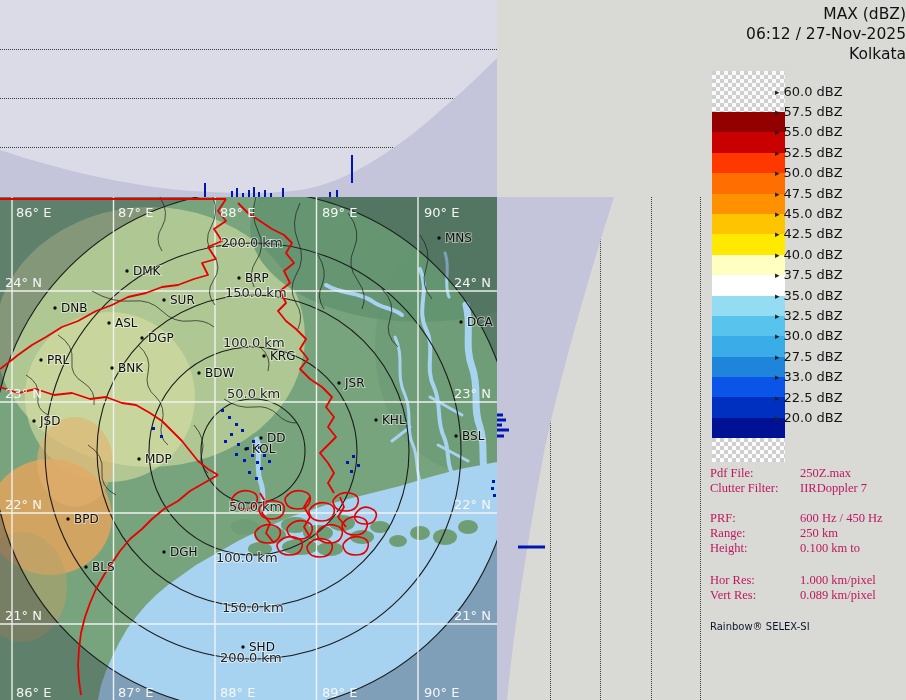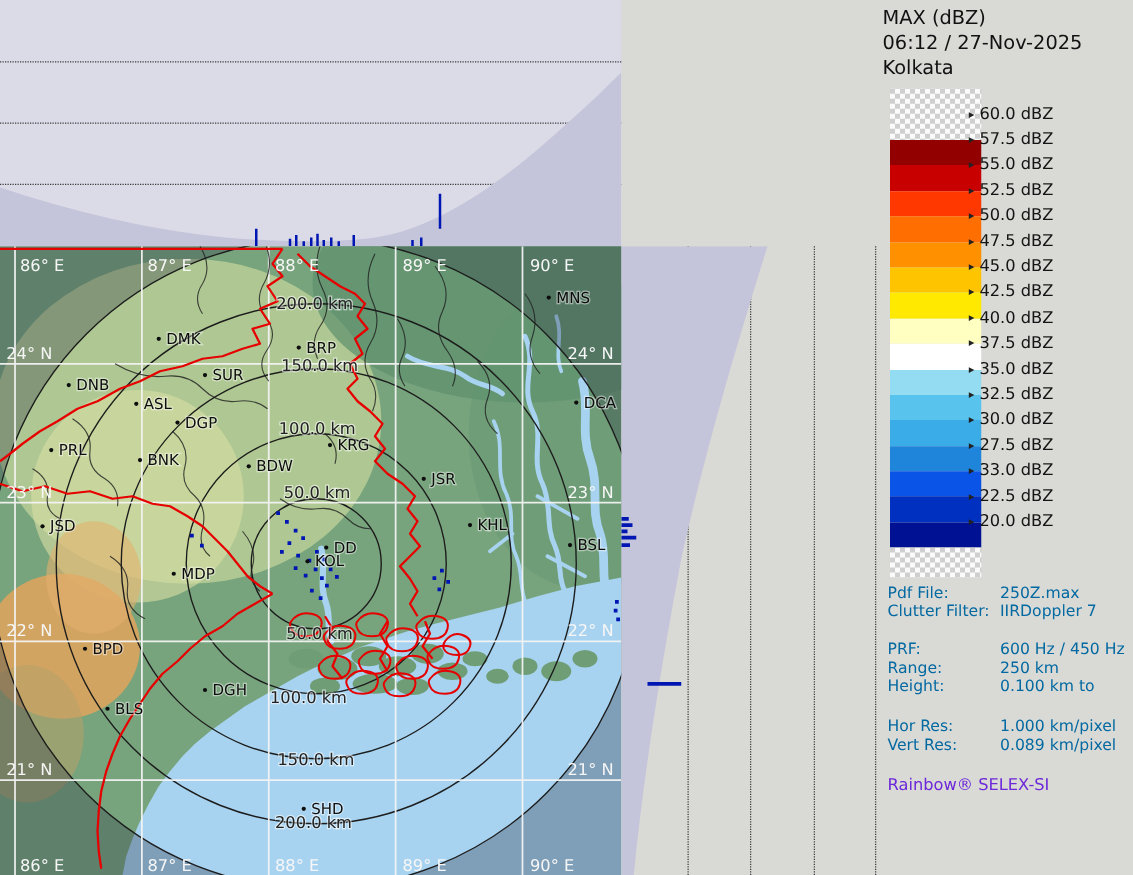--- a/index.html
+++ b/index.html
@@ -7,30 +7,30 @@
        font-family:"DejaVu Sans","Liberation Sans",sans-serif;color:#161616;}
   .abs{position:absolute;}
   
   #top-panel{left:0;top:0;width:497px;height:197px;background:#dbdbe7;}
   #right-panel{left:497px;top:197px;width:209px;height:503px;background:#d9d9d6;}
   #corner-area{left:497px;top:0;width:409px;height:197px;}
   .dot-h{position:absolute;left:0;width:100%;height:0;border-top:1px dotted #3c3c3c;}
   .dot-v{position:absolute;top:0;height:100%;width:0;border-left:1px dotted #3c3c3c;}
   .km-label{position:absolute;font-size:13px;color:#1a1a1a;white-space:nowrap;}
   
-  #header-block{left:706px;top:4px;width:200px;text-align:left;font-size:15.5px;line-height:20px;color:#111;}
+  #header-block{left:706px;top:4px;width:200px;text-align:right;font-size:15.5px;line-height:20px;color:#111;}
   .checker{background-image:repeating-conic-gradient(#fbfbfb 0% 25%, #cfcfcf 0% 50%);background-size:8px 8px;}
   #legend-swatches{left:712px;top:71px;width:73px;}
   #legend-swatches .band{width:73px;}
   .legend-row{position:absolute;left:775px;font-size:13px;white-space:nowrap;color:#141414;}
   .legend-row .arr{font-size:9px;margin-right:4px;vertical-align:1px;color:#222;}
   
-  .meta-row{position:absolute;left:710px;width:196px;font-size:12.5px;white-space:nowrap;color:#0369a1;}
+  .meta-row{position:absolute;left:710px;width:196px;font-size:12.5px;white-space:nowrap;color:#be185d;font-family:Liberation Serif, serif;}
   .meta-row .lab{display:inline-block;min-width:90px;}
-  #meta-footer{position:absolute;left:710px;font-size:13px;color:#6d28d9;}
+  #meta-footer{position:absolute;left:710px;font-size:10px;color:#0f172a;}
   
   svg text{font-family:"DejaVu Sans","Liberation Sans",sans-serif;}
   .geo{fill:#f6f6f6;font-size:13px;}
   .ring-lbl{fill:#222;font-size:13px;paint-order:stroke;stroke:rgba(255,255,255,.55);stroke-width:2px;}
   .stn-lbl{fill:#0d0d0d;font-size:12px;paint-order:stroke;stroke:rgba(255,255,255,.45);stroke-width:2px;}
 </style>
 </head>
 <body>
 
 <div id="app">

